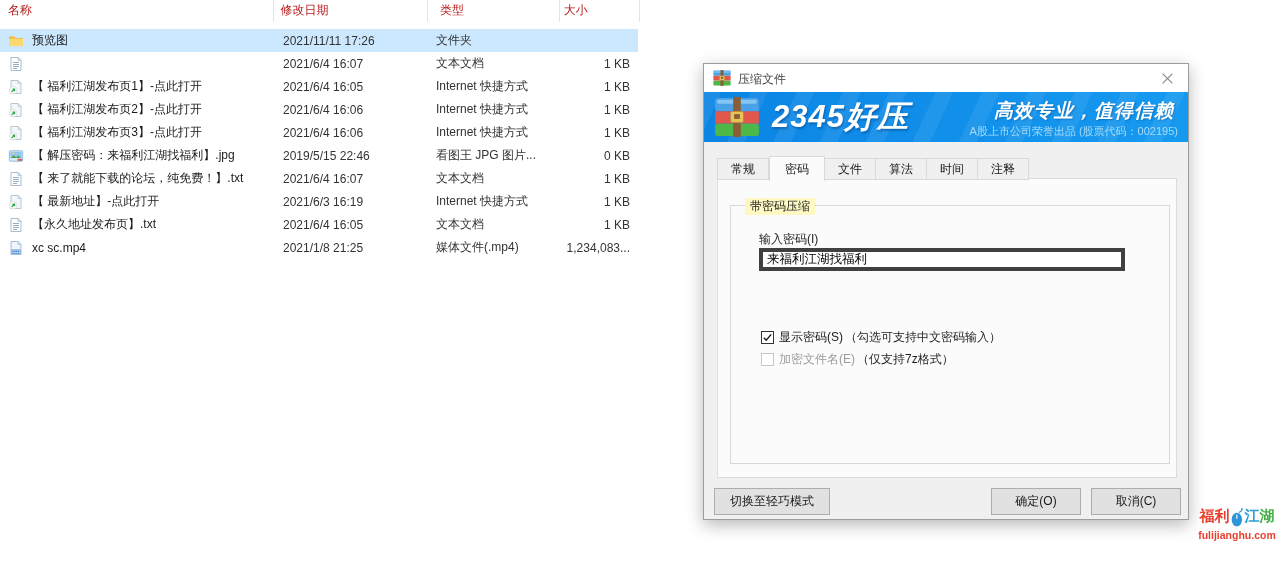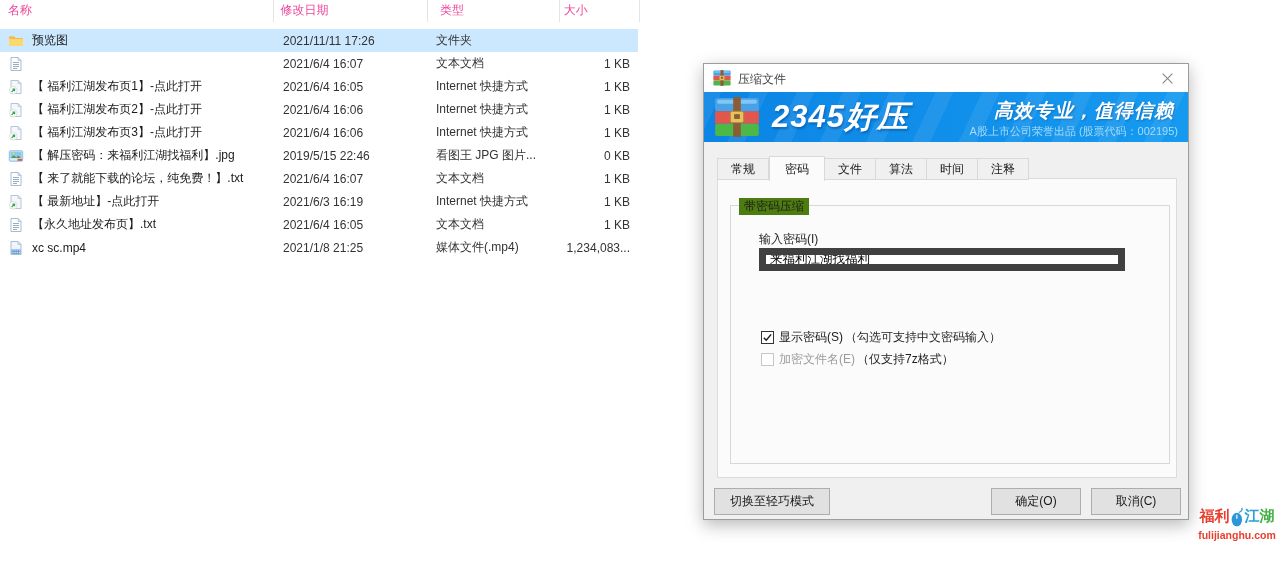--- a/index.html
+++ b/index.html
@@ -1,21 +1,21 @@
 <!DOCTYPE html>
 <html><head>
 <meta charset="utf-8">
 <style>
   * { margin:0; padding:0; box-sizing:border-box; }
   html,body { width:1280px; height:569px; background:#fff; overflow:hidden;
               font-family:"Liberation Sans","DejaVu Sans",sans-serif; }
 
   
   #file-pane { position:absolute; left:0; top:0; width:640px; height:300px; }
-  .hdr { display:flex; height:22px; font-size:12px; color:#ec4899; align-items:center; }
+  .hdr { display:flex; height:22px; font-size:12px; color:#b91c1c; align-items:center; }
   .hdr > div { height:22px; line-height:21px; border-right:1px solid #e4e4e4; }
   .hc-name { width:277px; padding-left:8px; }
   .hc-date { width:155px; padding-left:6px; }
   .hc-type { width:125px; padding-left:4px;margin-left:8px; }
   .hc-size { width:81px;  padding-left:4px; }
   #rows { position:absolute; left:0; top:29px; width:638px; }
   .frow { display:flex; height:23px; font-size:12px; color:#1b1b1b; align-items:center; cursor:default; }
   .frow.selected { background:#cce8ff; }
   .c-name { width:277px; display:flex; align-items:center; overflow:hidden; white-space:nowrap; }
   .ficon { width:16px; height:16px; margin-left:8px; margin-right:8px; flex:0 0 16px; }
@@ -48,25 +48,25 @@
   #tabbar { position:absolute; left:13px; top:89px; display:flex; align-items:flex-end; z-index:3; }
   .tab { height:22px; line-height:21px; margin-top:3px; padding:0 13px; font-size:12px; color:#222;
          background:#f0f0f0; border:1px solid #d9d9d9; border-left:none; cursor:pointer; }
   .tab:first-child { border-left:1px solid #d9d9d9; }
   .tab.active { height:25px; line-height:24px; padding:0 15px; background:#fbfbfb;
                 border:1px solid #d9d9d9; border-bottom:none; margin-bottom:-1px; position:relative; z-index:4; }
   #tabpanel { position:absolute; left:13px; top:114px; width:460px; height:300px;
               background:#fbfbfb; border:1px solid #dcdcdc; }
   #groupbox { position:absolute; left:12px; top:26px; width:440px; height:259px;
               border:1px solid #d8d8d8; }
-  #group-label { position:absolute; left:8px; top:-8px; background:#4d7c0f; padding:0 5px;
+  #group-label { position:absolute; left:14px; top:-8px; background:#fef9c3; padding:0 5px;
                  font-size:12px; color:#1f1f1f; }
   #pwd-label { position:absolute; left:41px; top:52px; font-size:12px; color:#1f1f1f; }
   #pwd-input { position:absolute; left:41px; top:69px; width:366px; height:23px;
-               border:7px solid #404040; background:#fff; font-size:12.5px; color:#000;
+               border:4px solid #404040; background:#fff; font-size:12.5px; color:#000;
                padding:0 4px; font-family:"Liberation Sans","DejaVu Sans",sans-serif; outline:none; }
   .cbrow { position:absolute; left:43px; display:flex; align-items:center; font-size:12px; cursor:pointer; }
   #cb-show { top:150px; }
   #cb-encrypt { top:172px; }
   .cbbox { width:13px; height:13px; background:#fff; border:1px solid #333; margin-right:5px;
            display:flex; align-items:center; justify-content:center; flex:0 0 13px; }
   .cbbox.disabled { border-color:#c6c6c6; }
   .cbbox svg { width:11px; height:11px; display:block; }
   .cblabel { color:#1a1a1a; }
   .cblabel.disabled { color:#9b9b9b; }

